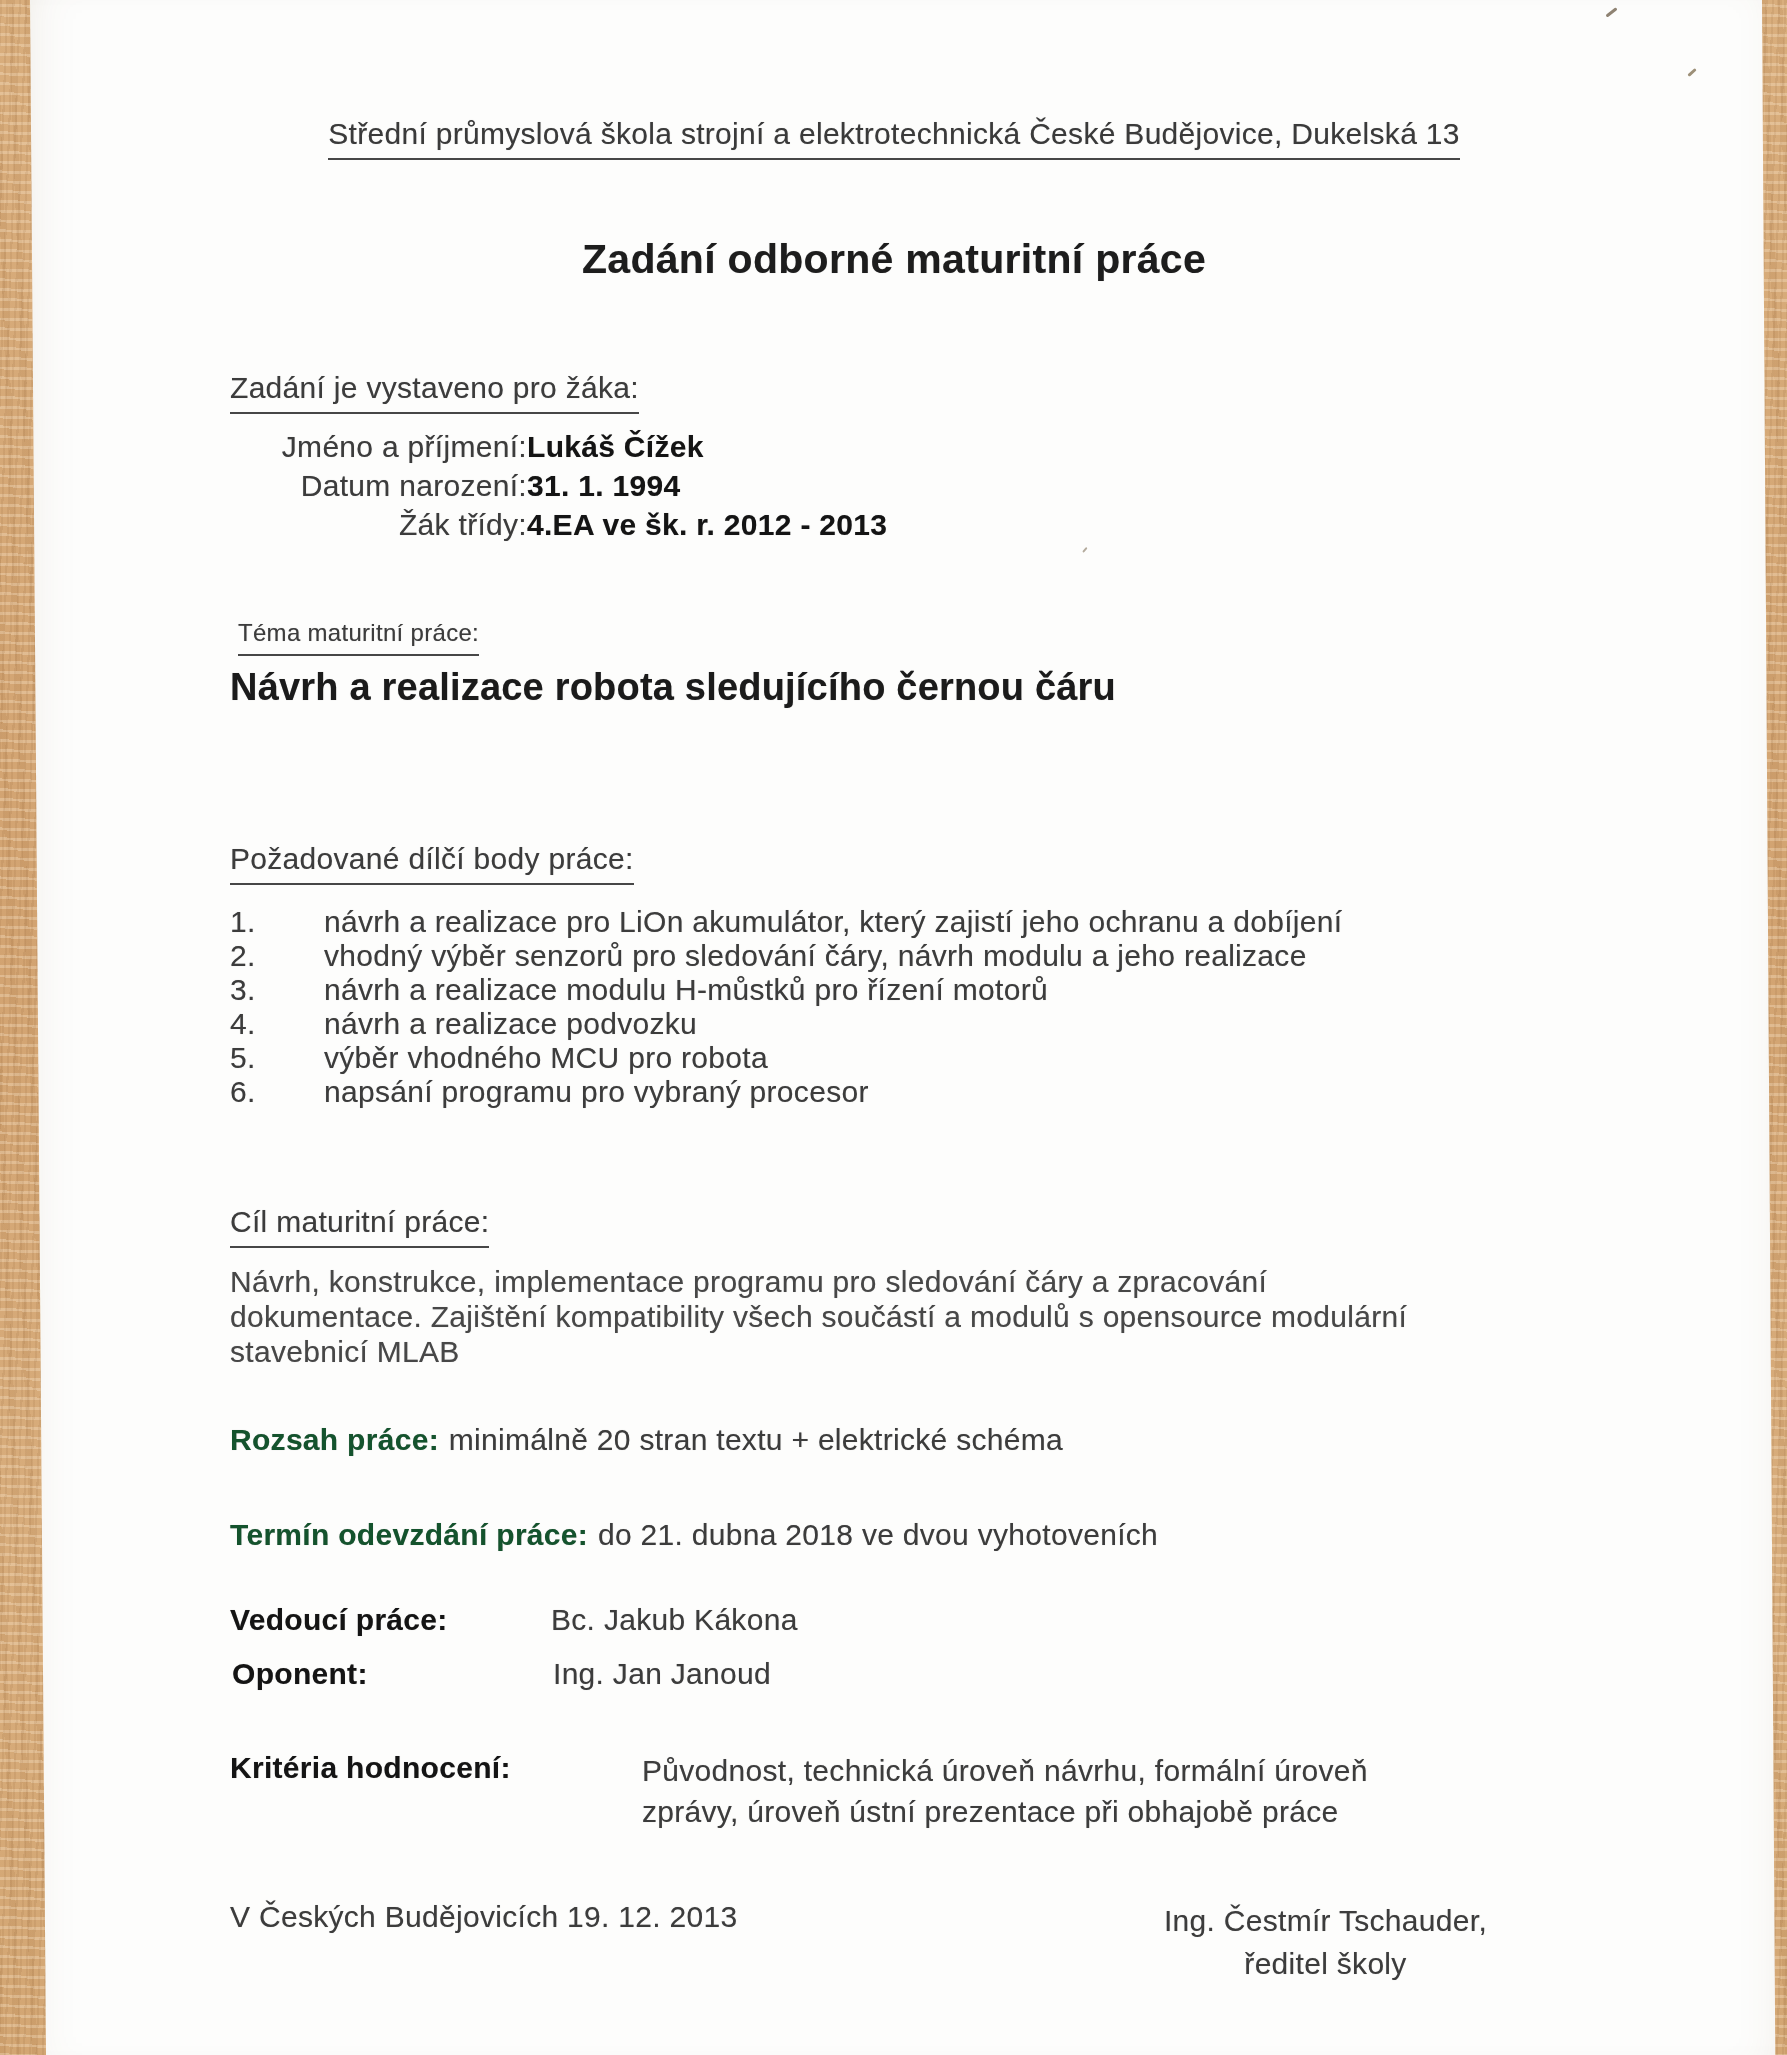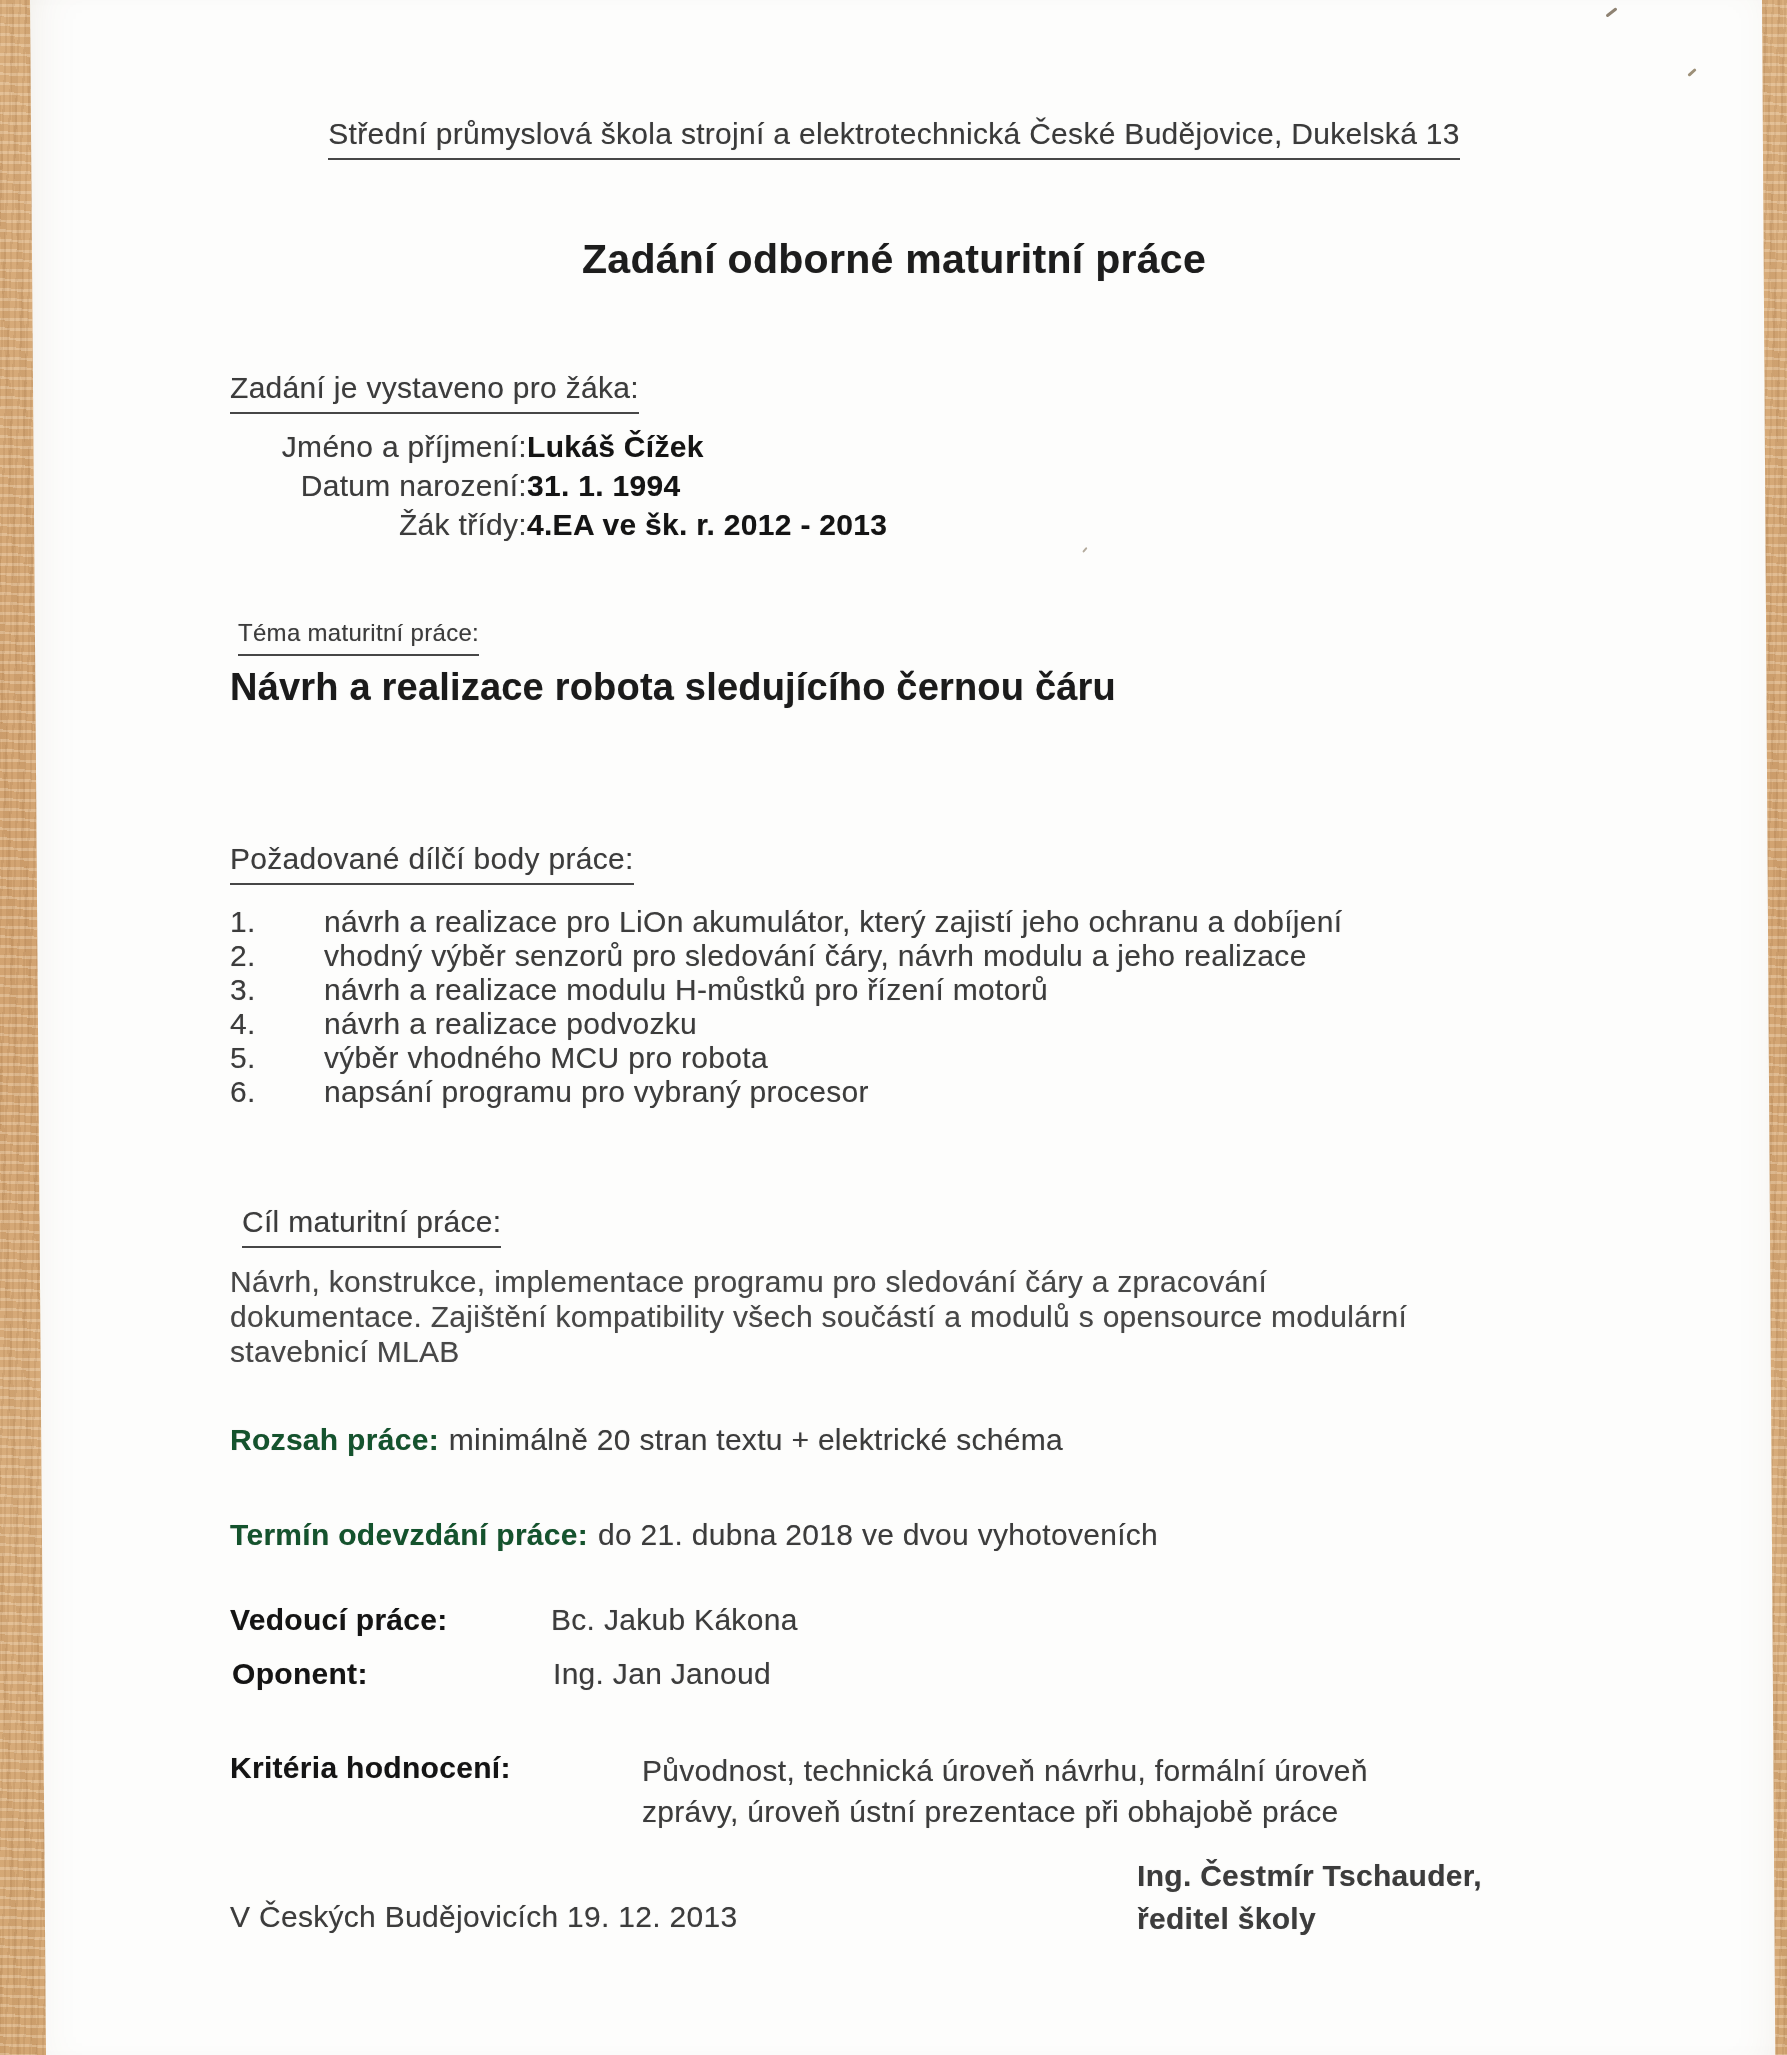--- a/index.html
+++ b/index.html
@@ -49,38 +49,38 @@
   .field-row .value{ font-weight:bold; color:#141414; }
 
   .tema-heading { top:619px;  left:230px; font-size:24px;margin-left:8px; }
   .topic-title  { top:666px;  left:230px; font-size:38px; font-weight:bold; color:#1b1b1b; letter-spacing:0.2px; }
 
   .req-heading  { top:842px; left:230px; font-size:30px; }
   .req-list     { top:904px; left:230px; }
   .req-item     { display:flex; height:34px; align-items:baseline; }
   .req-item .num  { width:94px; flex:none; }
 
-  .goal-heading { top:1205px; left:242px; font-size:30px; }
+  .goal-heading { top:1205px; left:230px; font-size:30px; }
   .goal-text    { top:1264px; left:230px; line-height:35px; color:#474747; }
 
   .scope-row    { top:1422px; left:230px; }
   .deadline-row { top:1517px; left:230px; }
   .inline-label { font-weight:bold; color:#14532d; margin-right:9.8px; }
 
   .supervisor-row { top:1602px; left:230px; }
   .opponent-row   { top:1656px; left:232px; }
   .person-row     { display:flex; align-items:baseline; }
   .person-row .label { width:321px; flex:none; font-weight:bold; color:#141414; }
 
   .criteria-row   { top:1750px; left:230px; display:flex; align-items:flex-start; }
   .criteria-row .label { width:412px; flex:none; font-weight:bold; color:#141414; }
   .criteria-row .lines { line-height:41px; }
 
   .place-date { top:1899px; left:230px; }
-  .signature  { top:1854px; left:1137px; width:377px; line-height:43px;font-weight:bold; }
+  .signature  { top:1899px; left:1137px; width:377px; text-align:center; line-height:43px; }
 
   
   .speck { position:absolute; background:#8f8373; border-radius:1.4px; z-index:2; }
   .speck-1 { top:11.2px;  left:1605px; width:12.6px; height:2.8px; transform:rotate(-38deg); }
   .speck-2 { top:71px; left:1687px; width:9.8px; height:2.8px; transform:rotate(-42deg); background:#9d9078; }
   .speck-3 { top:549px; left:1082px; width:5.6px;  height:2.1px; transform:rotate(-50deg); background:#b4ab9d; }
 </style>
 </head>
 <body>
 

